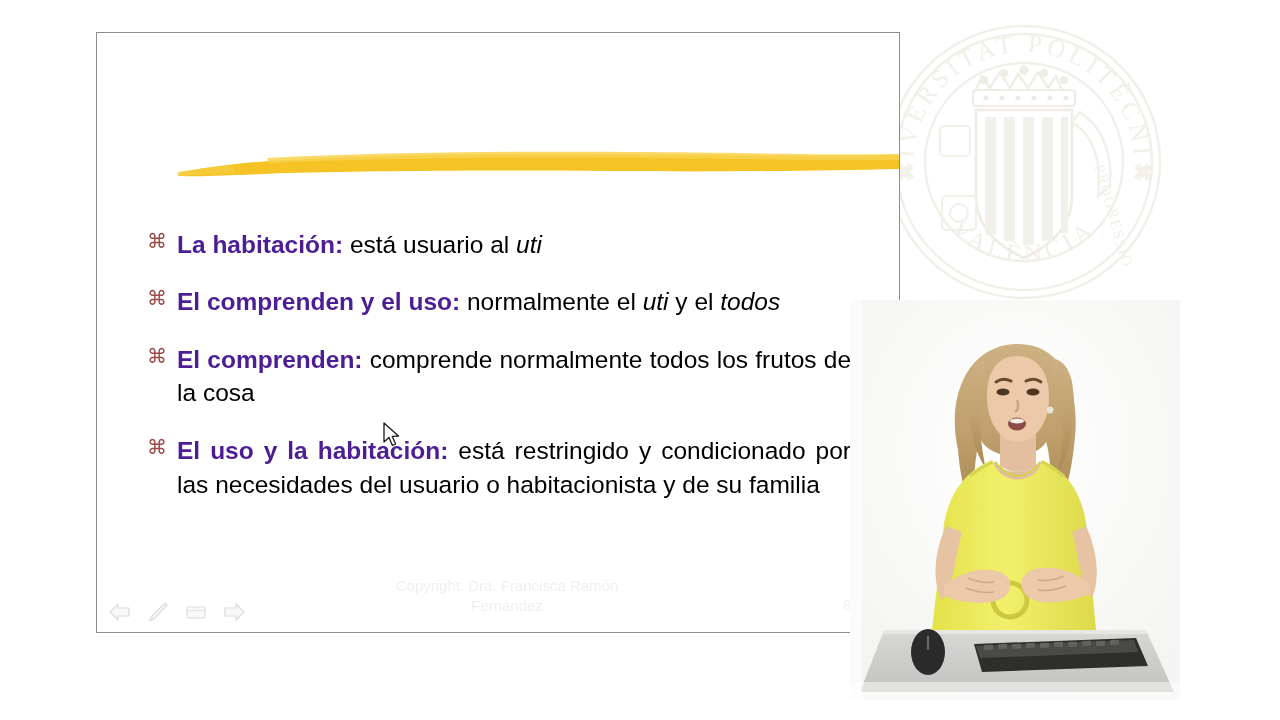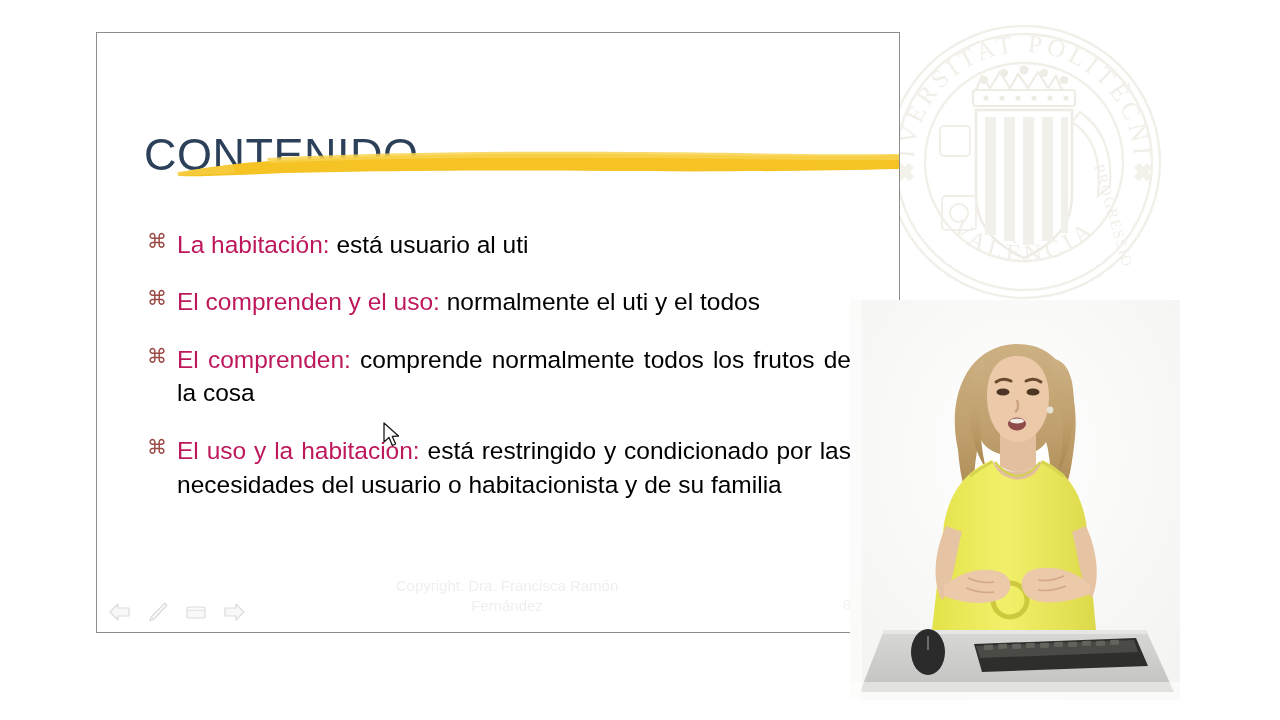--- a/index.html
+++ b/index.html
@@ -93,24 +93,25 @@
   .bullet-mark {
     position: absolute;
     left: 2px;
     top: 3px;
     font-size: 20px;
     line-height: 1;
     color: #9c4a46;
     font-family: "DejaVu Sans", sans-serif;
   }
   .bullet-row .hl {
-    color: #be185d;
-    font-weight: normal;
+    color: #4c1d95;
+    font-weight: bold;
   }
   .bullet-row .it {
+    font-style: italic;
   }
 
   
   #footer-copy {
     position: absolute;
     left: 220px;
     top: 543px;
     width: 380px;
     text-align: center;
     font-size: 15px;
@@ -233,21 +234,20 @@
         <circle cx="79" cy="195" r="9"></circle>
       </g>
       <g fill="none" stroke="#f1efe8" stroke-width="2">
         <rect x="60" y="108" width="30" height="30" rx="4"></rect>
       </g>
     </svg>
   </div>
 
   <div id="slide">
 
-    <h1 id="title">CONTENIDO</h1>
 
     <div id="brush">
       <svg width="724" height="34" viewBox="0 0 724 34" preserveAspectRatio="none">
         <path d="M 2 28 C 30 22 60 18 108 15 C 200 10 320 8 430 9
                  C 540 10 640 12 722 10 L 722 24 C 640 26 540 27 430 26
                  C 320 25 200 26 110 28 C 62 30 28 32 2 31 Z" fill="#f5c324"></path>
         <path d="M 90 13 C 210 7 350 6 470 7 C 580 8 660 10 722 9 L 722 15
                  C 660 16 580 14 470 13 C 350 12 210 13 92 18 Z" fill="#f8d24e" opacity="0.85"></path>
         <path d="M 0 27 C 18 24 36 22 56 20 L 58 28 C 38 29 18 30 1 31 Z" fill="#f7cf46" opacity="0.7"></path>
       </svg>

